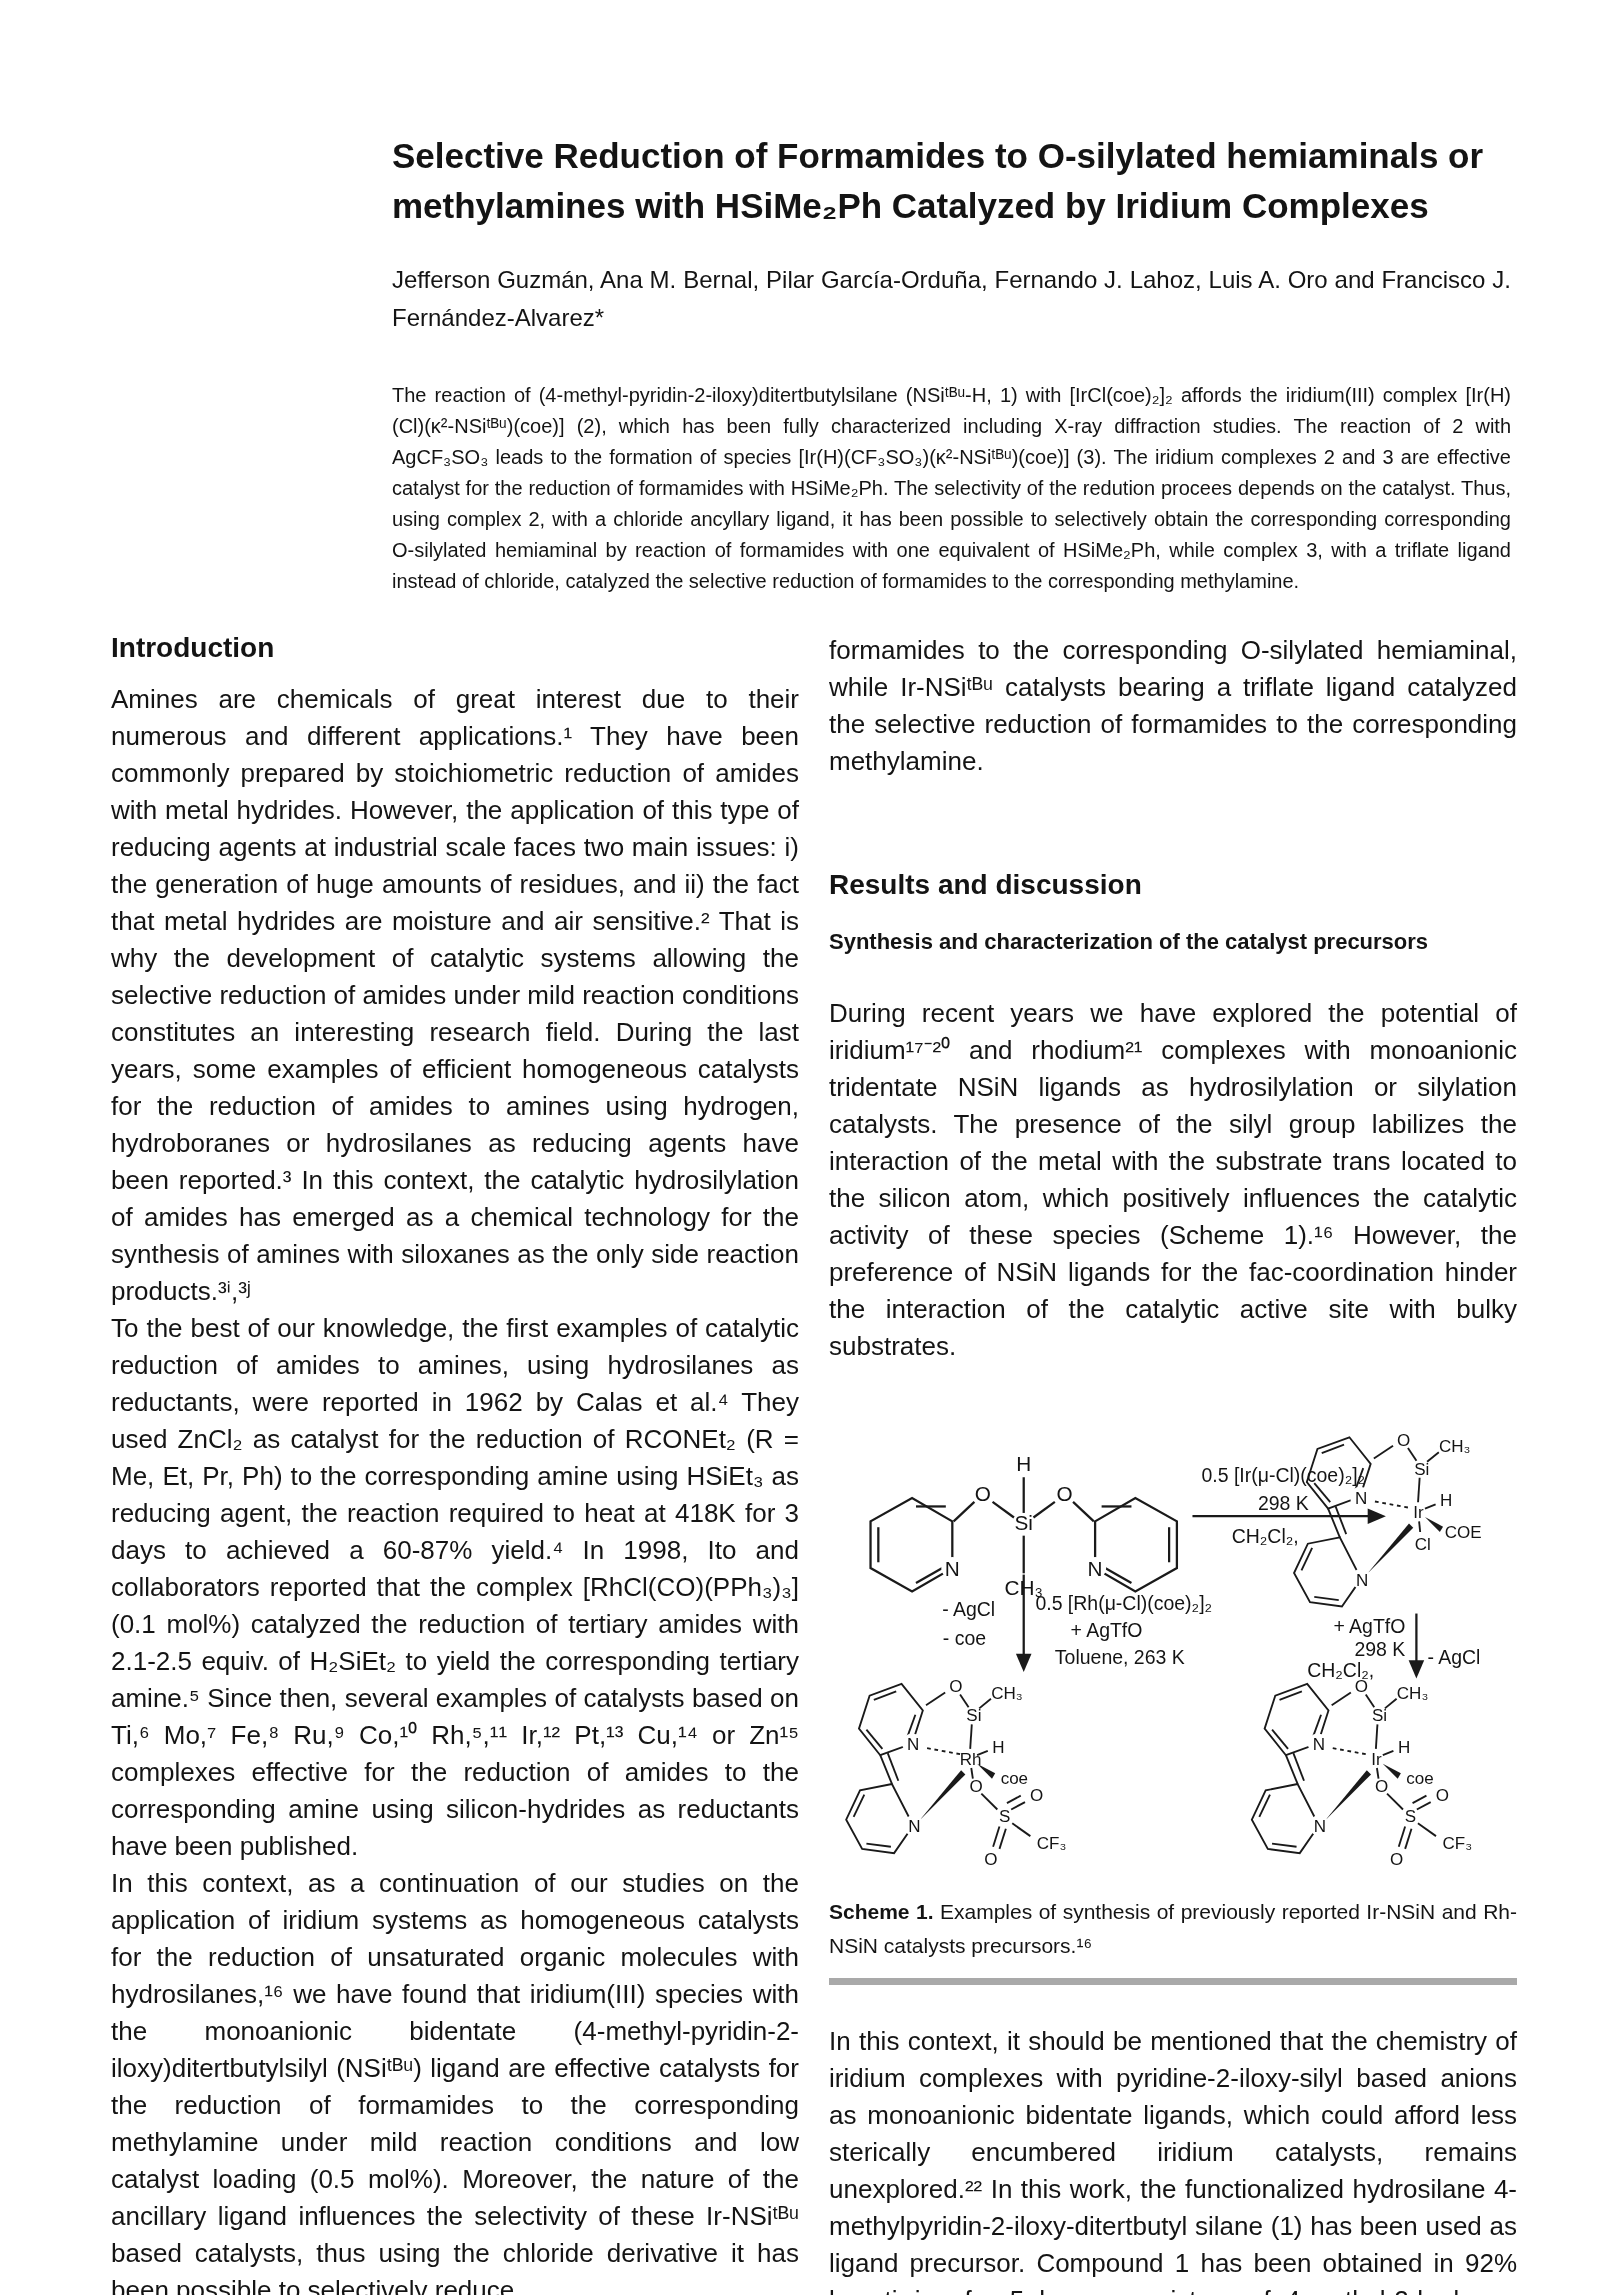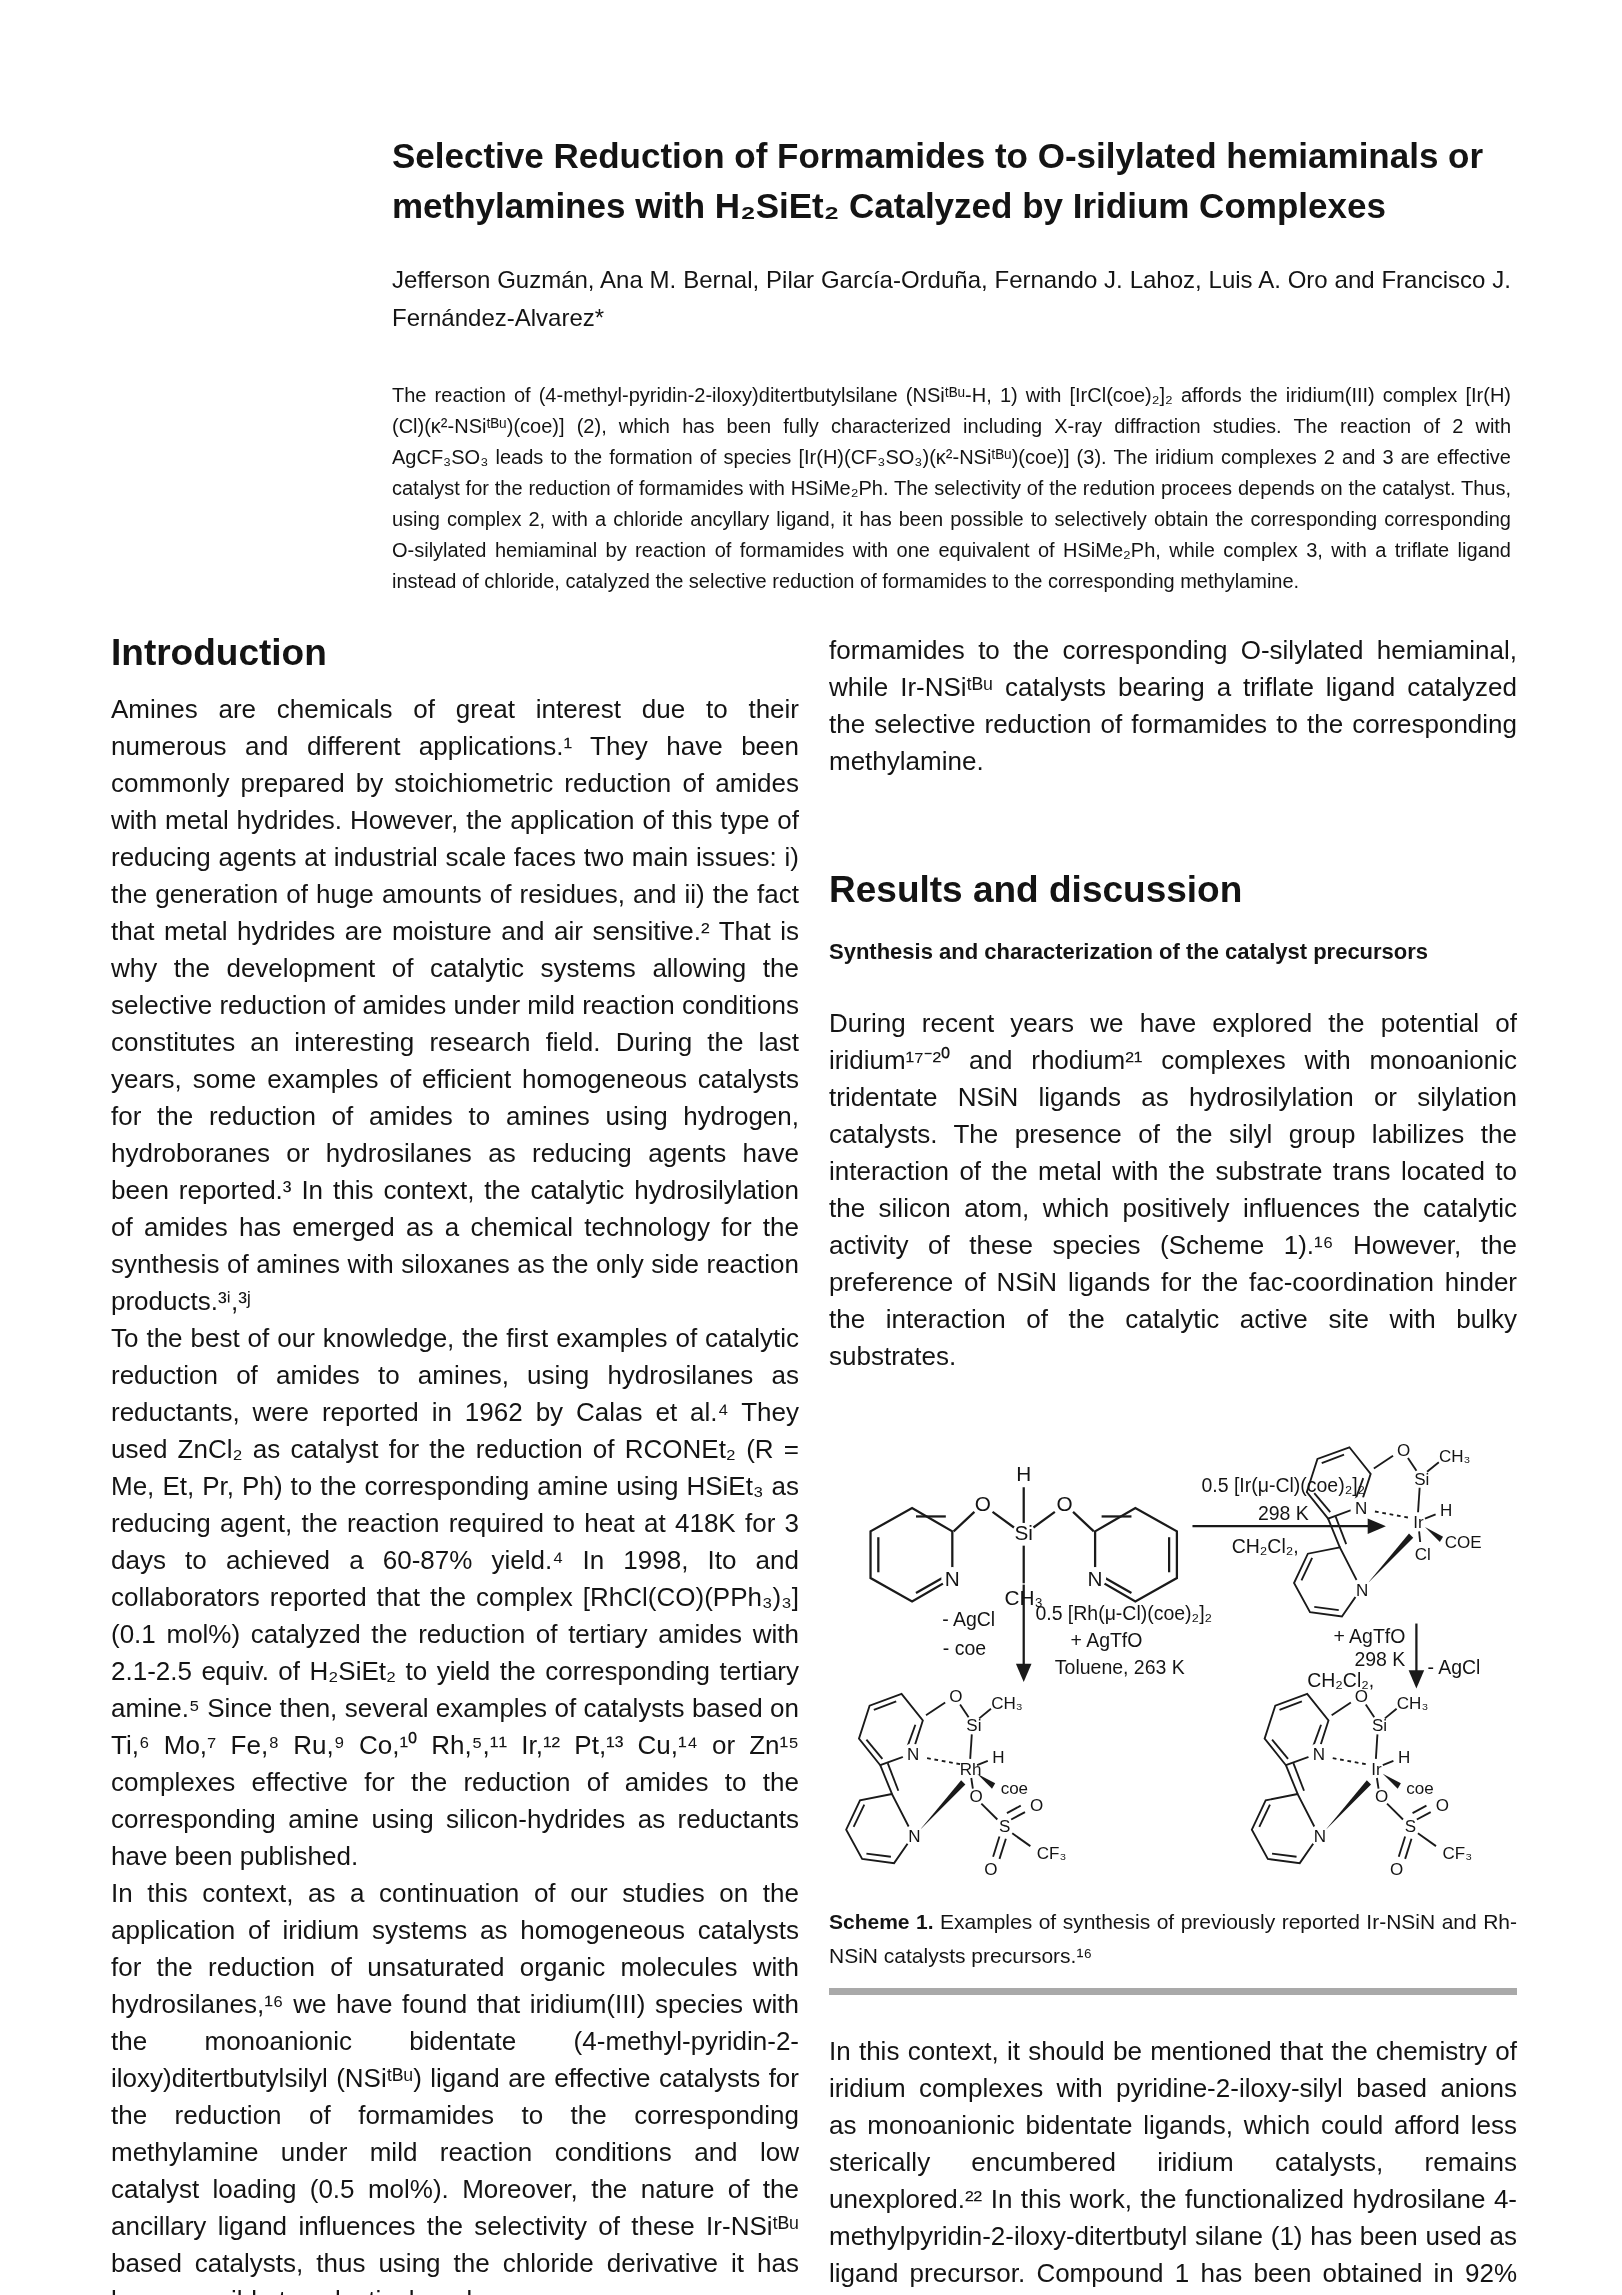--- a/index.html
+++ b/index.html
@@ -6,40 +6,40 @@
     font-family:"Liberation Sans", sans-serif;}
   .page{position:relative;width:1623px;height:2295px;background:#fff;
     box-sizing:border-box;padding:131px 105px 0 111px;overflow:hidden;}
   .front{margin-left:281px;width:1119px;}
   .front h1{font-size:35px;line-height:50px;font-weight:700;margin:0;}
   .authors{font-size:24px;line-height:38px;margin:30px 0 0;text-align:justify;}
   .abstract{font-size:20px;line-height:31px;margin:43px 0 0;text-align:justify;}
   .columns{display:flex;gap:30px;margin-top:35px;}
   .col{width:688px;}
   .body{font-size:26px;line-height:37px;text-align:justify;margin:0;}
-  h2.section{font-size:37px;font-weight:700;margin:0 0 17px;}
+  h2.section{font-size:28px;font-weight:700;margin:0 0 17px;}
   h2.section.gap-top{margin:89px 0 0;}
   h3.subsection{font-size:22px;font-weight:700;margin:27.5px 0 0;}
   .p-after-sub{margin-top:40px;}
   figure.scheme{margin:52px 0 0;padding:0;width:688px;}
   svg text{font-family:"Liberation Sans", sans-serif;fill:#141414;}
   .atom{font-size:32px;}
   .cond{font-size:30px;}
   .caption{font-size:21px;line-height:34px;margin:18px 0 0;text-align:justify;}
   .caption .b{font-weight:700;}
   .rule{height:6.5px;background:#a9a9a9;margin-top:15.7px;}
   .p-last{margin-top:38px;}
 </style>
 </head>
 <body>
 
 <div class="page">
 
   <header class="front">
-    <h1>Selective Reduction of Formamides to O-silylated hemiaminals or methylamines with H₂SiEt₂ Catalyzed by Iridium Complexes</h1>
+    <h1>Selective Reduction of Formamides to O-silylated hemiaminals or methylamines with HSiMe₂Ph Catalyzed by Iridium Complexes</h1>
     <p class="authors">Jefferson Guzmán, Ana M. Bernal, Pilar García-Orduña, Fernando J. Lahoz, Luis A. Oro and Francisco J. Fernández-Alvarez*</p>
     <p class="abstract">The reaction of (4-methyl-pyridin-2-iloxy)ditertbutylsilane (NSiᵗᴮᵘ-H, 1) with [IrCl(coe)₂]₂ affords the iridium(III) complex [Ir(H)(Cl)(κ²-NSiᵗᴮᵘ)(coe)] (2), which has been fully characterized including X-ray diffraction studies. The reaction of 2 with AgCF₃SO₃ leads to the formation of species [Ir(H)(CF₃SO₃)(κ²-NSiᵗᴮᵘ)(coe)] (3). The iridium complexes 2 and 3 are effective catalyst for the reduction of formamides with HSiMe₂Ph. The selectivity of the redution procees depends on the catalyst. Thus, using complex 2, with a chloride ancyllary ligand, it has been possible to selectively obtain the corresponding corresponding O-silylated hemiaminal by reaction of formamides with one equivalent of HSiMe₂Ph, while complex 3, with a triflate ligand instead of chloride, catalyzed the selective reduction of formamides to the corresponding methylamine.</p>
   </header>
 
   <div class="columns">
 
     <div class="col">
       <h2 class="section">Introduction</h2>
       <p class="body">Amines are chemicals of great interest due to their numerous and different applications.¹ They have been commonly prepared by stoichiometric reduction of amides with metal hydrides. However, the application of this type of reducing agents at industrial scale faces two main issues: i) the generation of huge amounts of residues, and ii) the fact that metal hydrides are moisture and air sensitive.² That is why the development of catalytic systems allowing the selective reduction of amides under mild reaction conditions constitutes an interesting research field. During the last years, some examples of efficient homogeneous catalysts for the reduction of amides to amines using hydrogen, hydroboranes or hydrosilanes as reducing agents have been reported.³ In this context, the catalytic hydrosilylation of amides has emerged as a chemical technology for the synthesis of amines with siloxanes as the only side reaction products.³ⁱ,³ʲ</p>
       <p class="body">To the best of our knowledge, the first examples of catalytic reduction of amides to amines, using hydrosilanes as reductants, were reported in 1962 by Calas et al.⁴ They used ZnCl₂ as catalyst for the reduction of RCONEt₂ (R = Me, Et, Pr, Ph) to the corresponding amine using HSiEt₃ as reducing agent, the reaction required to heat at 418K for 3 days to achieved a 60-87% yield.⁴ In 1998, Ito and collaborators reported that the complex [RhCl(CO)(PPh₃)₃] (0.1 mol%) catalyzed the reduction of tertiary amides with 2.1-2.5 equiv. of H₂SiEt₂ to yield the corresponding tertiary amine.⁵ Since then, several examples of catalysts based on Ti,⁶ Mo,⁷ Fe,⁸ Ru,⁹ Co,¹⁰ Rh,⁵,¹¹ Ir,¹² Pt,¹³ Cu,¹⁴ or Zn¹⁵ complexes effective for the reduction of amides to the corresponding amine using silicon-hydrides as reductants have been published.</p>

